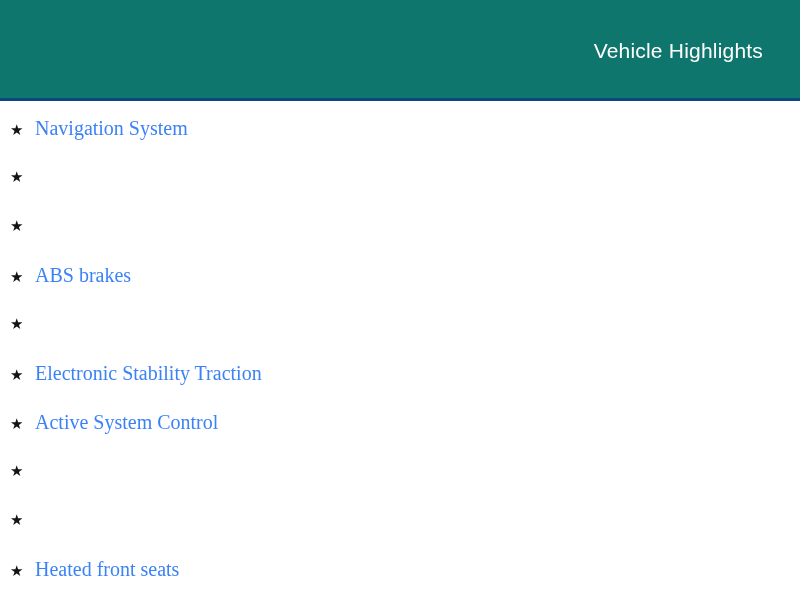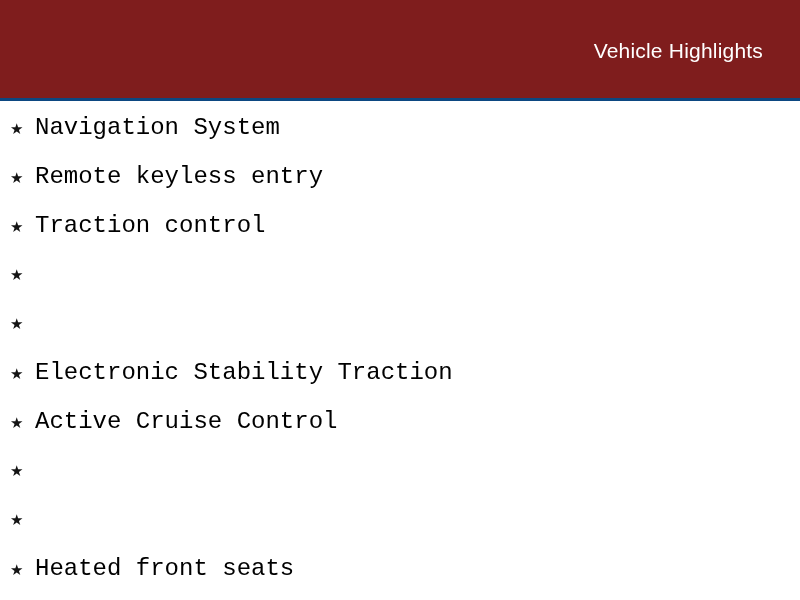--- a/index.html
+++ b/index.html
@@ -21,21 +21,21 @@
     height: 600px;
     background: #ffffff;
     box-sizing: border-box;
   }
 
   
   .header-banner {
     position: relative;
     width: 800px;
     height: 101px;
-    background: #7f1d1d;
+    background: #0f766e;
     border-bottom: 3px solid #0c4781;
     box-sizing: border-box;
     display: flex;
     align-items: center;
     justify-content: flex-end;
   }
 
   .header-title {
     color: #ffffff;
     font-family: "Liberation Sans", sans-serif;
@@ -69,23 +69,23 @@
     width: 25px;
     color: #141414;
     font-family: "DejaVu Sans", sans-serif;
     font-size: 15px;
     line-height: 20px;
     text-align: left;
   }
 
   .highlight-label {
     flex: 0 1 auto;
-    color: #000000;
-    font-family: Liberation Mono, monospace;
-    font-size: 24px;
+    color: #3b82f6;
+    font-family: Liberation Serif, serif;
+    font-size: 20px;
     font-weight: 400;
     line-height: 20px;
     white-space: nowrap;
   }
 </style>
 </head>
 <body>
 
 <div class="page">
 
@@ -93,39 +93,38 @@
     <div class="header-title">Vehicle Highlights</div>
   </div>
 
   <ul class="highlights-list">
     <li class="highlight-item">
       <span class="bullet-star">★</span>
       <span class="highlight-label">Navigation System</span>
     </li>
     <li class="highlight-item">
       <span class="bullet-star">★</span>
-      <span class="highlight-label">Remote keyless entry</span>
     </li>
     <li class="highlight-item">
       <span class="bullet-star">★</span>
-      <span class="highlight-label">Traction control</span>
     </li>
     <li class="highlight-item">
       <span class="bullet-star">★</span>
+      <span class="highlight-label">ABS brakes</span>
     </li>
     <li class="highlight-item">
       <span class="bullet-star">★</span>
     </li>
     <li class="highlight-item">
       <span class="bullet-star">★</span>
       <span class="highlight-label">Electronic Stability Traction</span>
     </li>
     <li class="highlight-item">
       <span class="bullet-star">★</span>
-      <span class="highlight-label">Active Cruise Control</span>
+      <span class="highlight-label">Active System Control</span>
     </li>
     <li class="highlight-item">
       <span class="bullet-star">★</span>
     </li>
     <li class="highlight-item">
       <span class="bullet-star">★</span>
     </li>
     <li class="highlight-item">
       <span class="bullet-star">★</span>
       <span class="highlight-label">Heated front seats</span>

